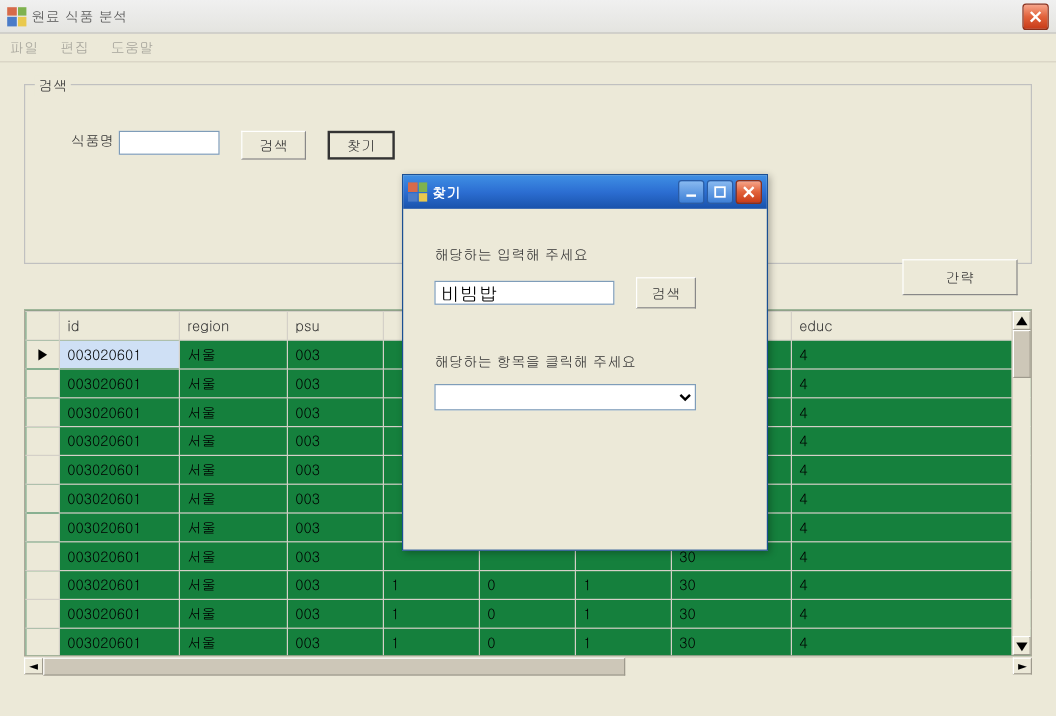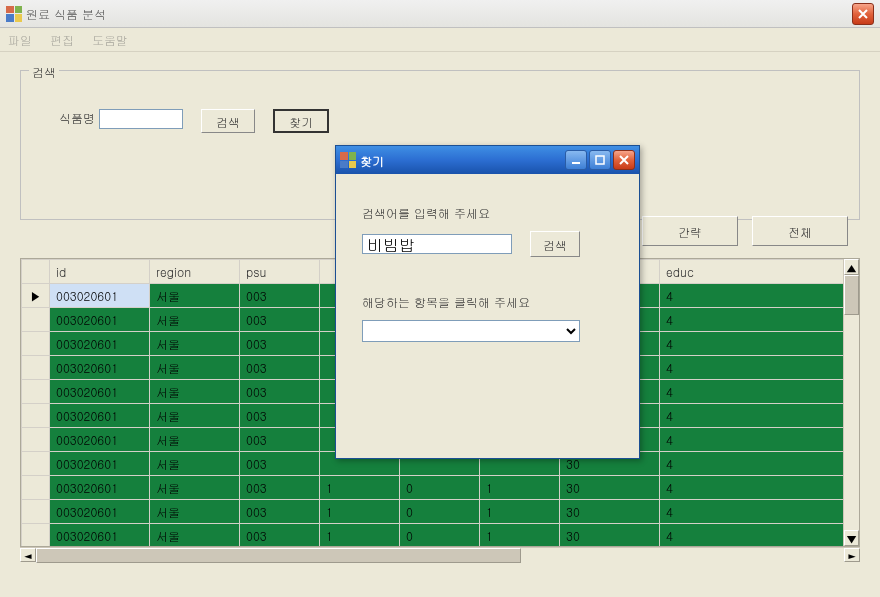--- a/index.html
+++ b/index.html
@@ -119,21 +119,20 @@
       <input class="text" style="width: 84px;" value="">
       <button class="wbtn" style="margin-left:14px">검색</button>
       <button class="wbtn" style="margin-left:14px;border:2px solid #333;font-weight:normal;">찾기</button>
     </div>
   </div>
 
 </div>
 
 <div class="toolbar-right">
   <button class="wbtn">간략</button>
-  <button class="wbtn">전체</button>
 </div>
 
 <div class="grid-wrap">
   <table class="grid" id="grid">
     <thead>
       <tr>
         <th class="rowhead"></th>
         <th style="width:100px">id</th>
         <th style="width:90px">region</th>
         <th style="width:80px">psu</th>
@@ -303,21 +302,21 @@
           </svg>
         </div>
       <div class="b close">
           <svg width="10" height="10">
             <path d="M1 1 L9 9 M9 1 L1 9" stroke="#fff" stroke-width="2"></path>
           </svg>
         </div>
     </div>
   </div>
   <div class="dlg-body">
-    <div>검색어를 입력해 주세요</div>
+    <div>해당하는 입력해 주세요</div>
     <div class="dlg-row">
       <input class="text" style="width: 150px;" value="비빔밥">
       <button class="wbtn" style="height:26px;padding:0 12px;margin-left:6px">검색</button>
     </div>
     <div class="section">해당하는 항목을 클릭해 주세요</div>
     <div class="dlg-row">
       <select class="combo">
         <option></option>
       </select>
     </div>

